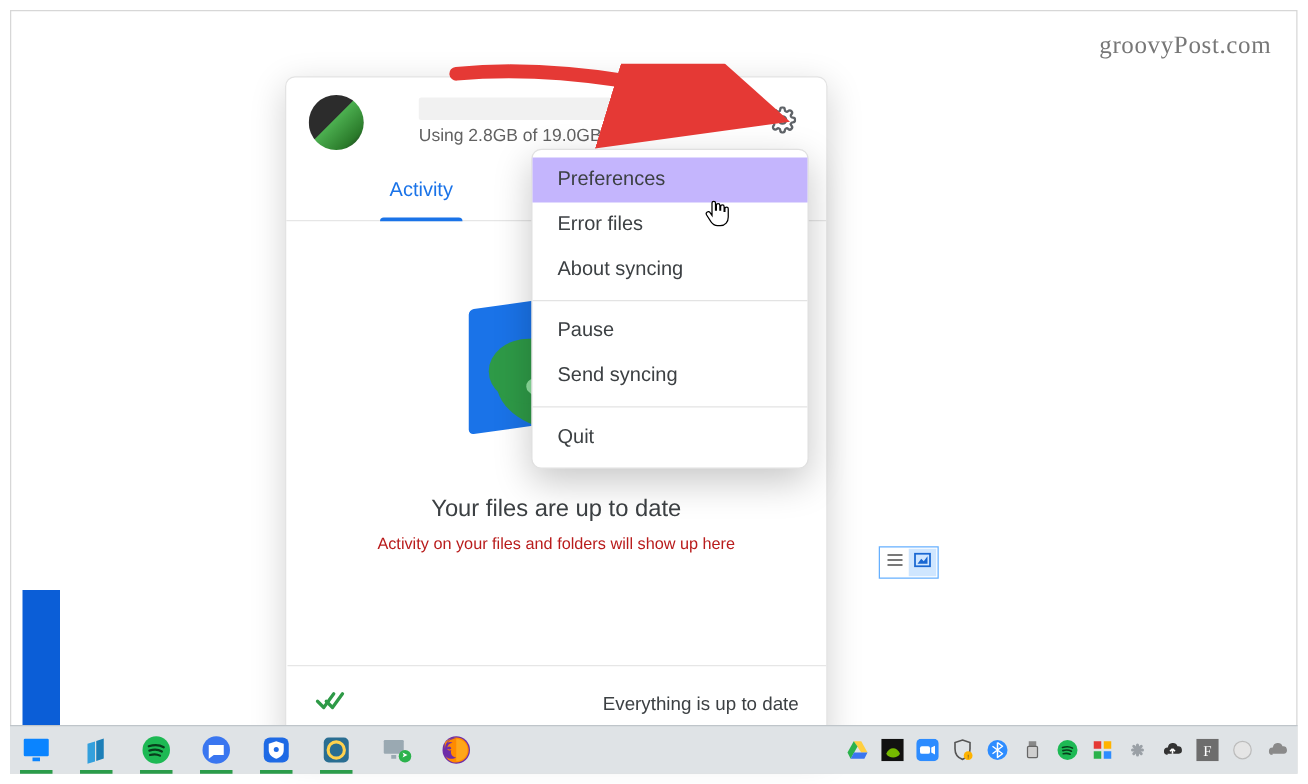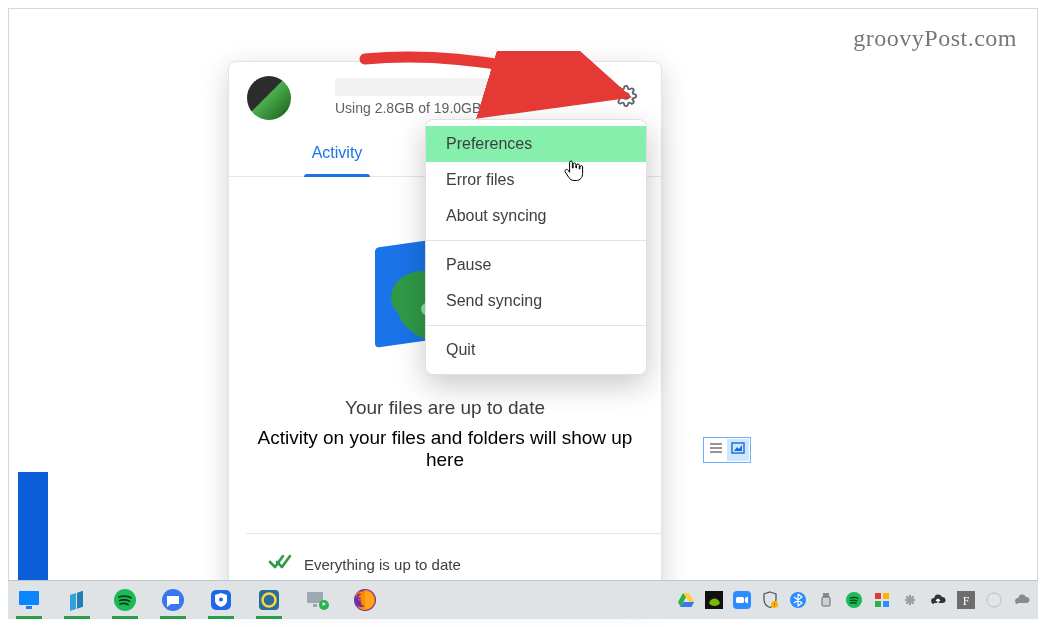--- a/index.html
+++ b/index.html
@@ -6,21 +6,21 @@
   html, body { width: 1046px; height: 627px; overflow: hidden; font-family: "Segoe UI", Arial, sans-serif; }
   body { background: #fff; position: relative; }
 
   .frame {
     position: absolute; left: 8px; top: 8px; right: 8px; bottom: 8px;
     border: 1px solid #d7d7d7; background: #fff;
   }
   .watermark {
     position: absolute; right: 20px; top: 16px;
     font-family: Georgia, "Times New Roman", serif;
-    font-size: 24px; color: #777; letter-spacing: .5px;
+    font-size: 20px; color: #777; letter-spacing: .5px;
   }
 
   
   .popup {
     position: absolute; left: 219px; top: 52px; width: 434px; height: 534px;
     background: #fff; border: 1px solid #e3e3e3; border-radius: 8px;
     box-shadow: 0 8px 28px rgba(0,0,0,0.18);
   }
   .popup-header {
     padding: 14px 18px 4px 18px; display: flex; align-items: flex-start;
@@ -53,39 +53,39 @@
     width:66px; height:3px; background:#1a73e8; border-radius:3px 3px 0 0;
   }
 
   .body-area {
     padding: 40px 20px 0 20px; text-align:center;
   }
   .illus {
     width:200px; height:150px; margin:0 auto 30px auto; position:relative;
   }
   .headline { font-size:19px; color:#3c4043; font-weight:500; margin-bottom:8px; }
-  .subline  { font-size:19px; color:#000000; }
+  .subline  { font-size:13px; color:#b91c1c; }
 
   .status-bar {
-    position:absolute; left:17px; right:0; bottom:18px;
+    position:absolute; left:1px; right:0; bottom:18px;
     border-top:1px solid #e6e6e6; padding:18px 22px 0 22px;
-    display:flex; align-items:center; gap:10px;
+    display:flex; align-items:center; gap:10px;justify-content:space-between;
   }
   .status-text { font-size:15px; color:#3c4043; }
 
   
   .menu {
     position:absolute; left:416px; top:110px; width:222px;
     background:#fff; border:1px solid #e0e0e0; border-radius:8px;
     box-shadow:0 10px 30px rgba(0,0,0,0.22); padding:6px 0; z-index:50;
   }
   .menu-item {
     padding:9px 20px; font-size:16px; color:#3c4043; cursor:pointer;
   }
-  .menu-item.hover { background:#86efac; }
+  .menu-item.hover { background:#c4b5fd; }
   .menu-sep { height:1px; background:#e3e3e3; margin:6px 0; }
 
   
   .arrow {
     position:absolute; left:350px; top:42px; z-index:60; pointer-events:none;
   }
 
   
   .view-toggle {
     position:absolute; left:694px; top:428px; display:flex; gap:0;

